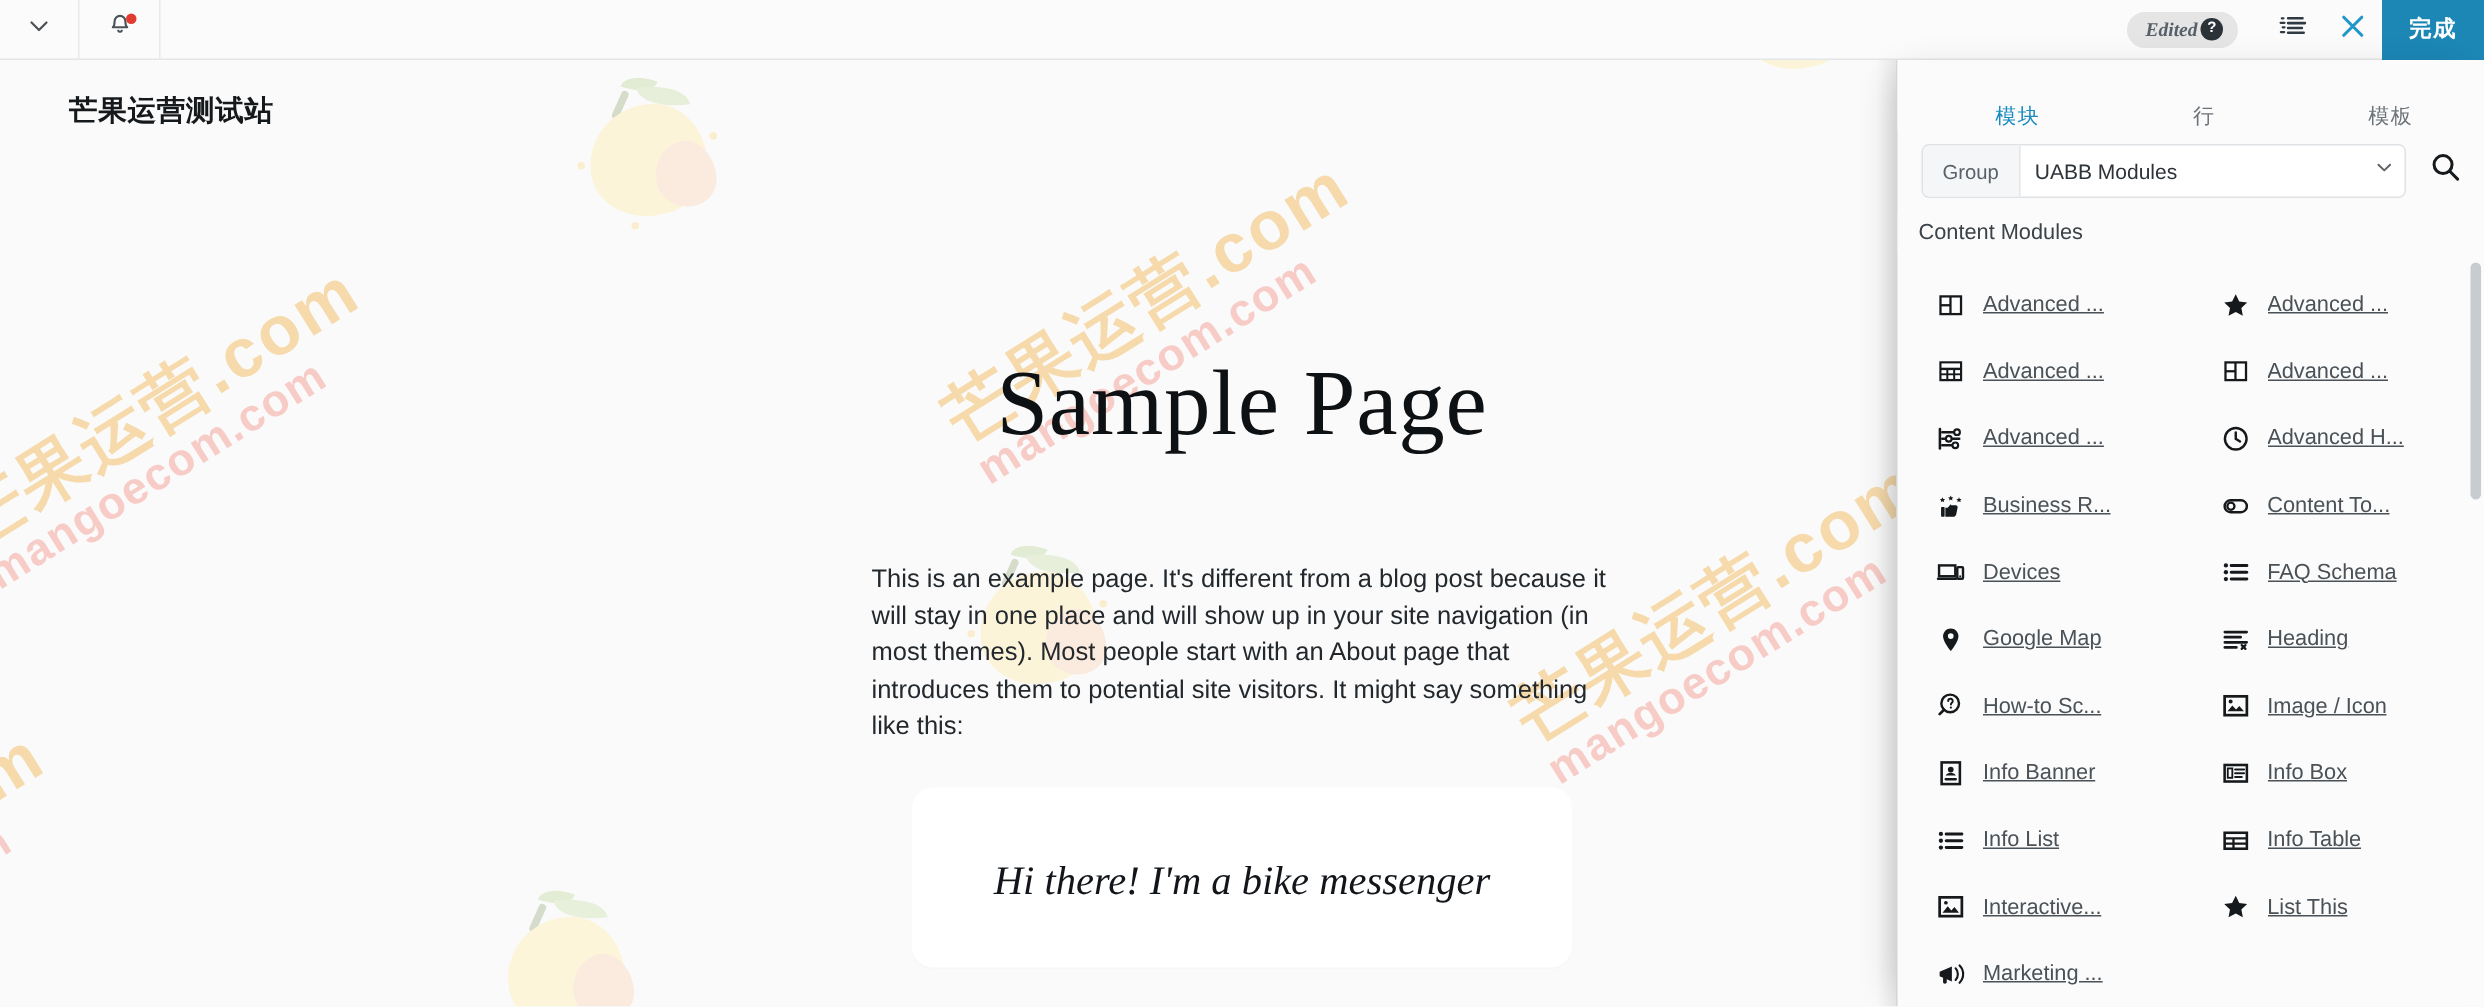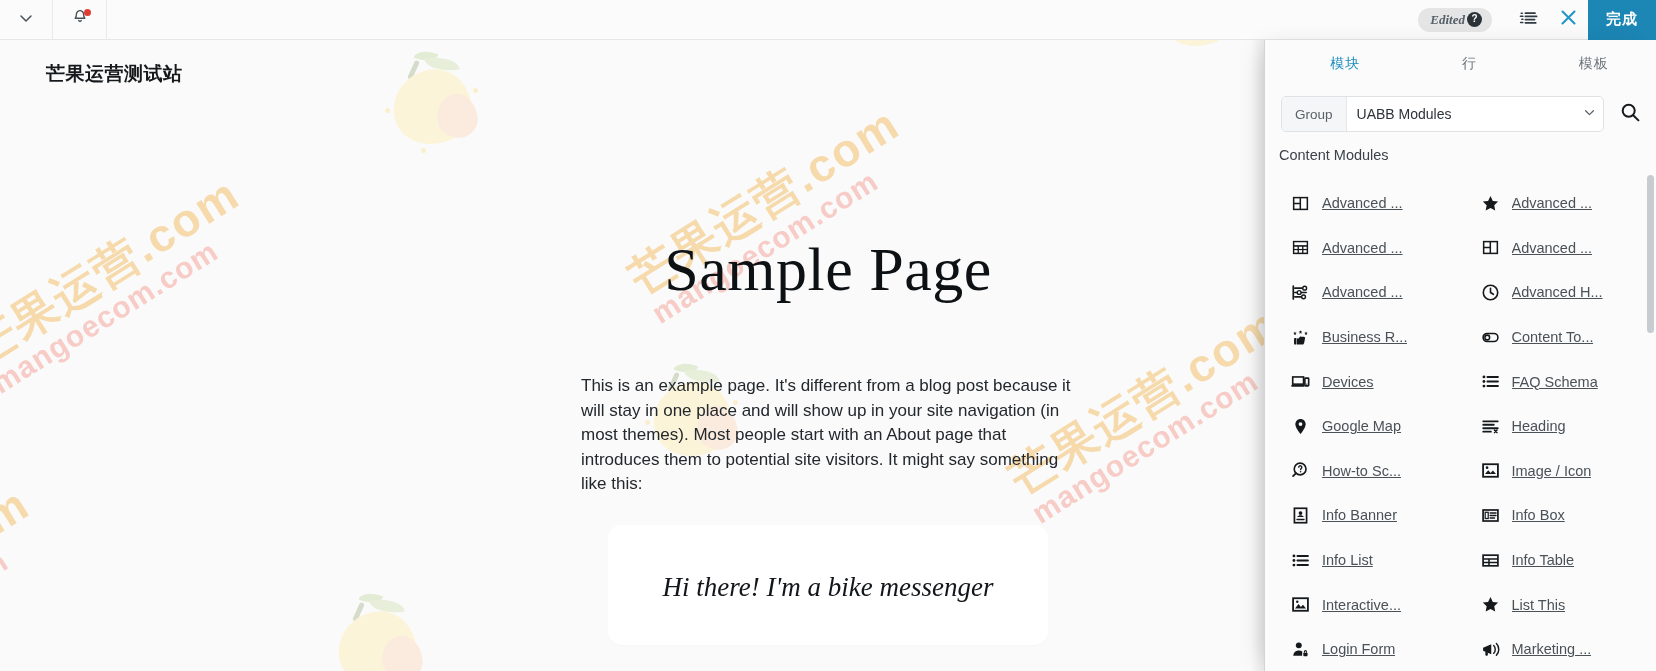--- a/index.html
+++ b/index.html
@@ -172,21 +172,21 @@
     position: absolute; top: 40px; right: 0;
     width: 392px; height: 631px;
     background: #fbfbfb;
     border-left: 1px solid #e2e4e6;
     box-shadow: -10px 0 24px -10px rgba(0,0,0,.18);
     z-index: 50;
     display: flex; flex-direction: column;
   }
   .panel-tabs {
     height: 47px;
-    display: flex; align-items: center;
+    display: flex; align-items: flex-end;
     background: #fbfbfb;
     position: relative;
   }
   .tab-accent {
     width: 4px; margin: 13px 0 13px 14px;
     background: #c9ced3; border-radius: 2px;
   }
   .panel-tab {
     flex: 1;
     display: flex; align-items: center; justify-content: center;
@@ -645,31 +645,20 @@
             <span class="mi-icon">
               <svg width="19" height="19" viewBox="0 0 20 20" fill="none">
                 <path d="M10 2.2l2.45 5.1 5.55.72-4.06 3.86 1.03 5.52L10 14.72 4.93 17.4l1.03-5.52L1.9 8.02l5.55-.72z" fill="#16191c"></path>
               </svg>
             </span>
             <span class="mi-label">List This</span>
           </div>
           <div class="module-item">
             <span class="mi-icon">
               <svg width="19" height="19" viewBox="0 0 20 20" fill="none">
-                <circle cx="8.2" cy="5.6" r="3.1" fill="#16191c"></circle>
-                <path d="M2.4 16.6c0-3.4 2.6-5.6 5.8-5.6 1.4 0 2.7.4 3.7 1.2l-.2 4.4z" fill="#16191c"></path>
-                <rect x="13" y="13.4" width="4.4" height="3.6" rx=".6" fill="#16191c"></rect>
-                <path d="M14.1 13.4v-1.1a1.1 1.1 0 012.2 0v1.1" stroke="#16191c" stroke-width="1.1"></path>
-              </svg>
-            </span>
-            <span class="mi-label">Login Form</span>
-          </div>
-          <div class="module-item">
-            <span class="mi-icon">
-              <svg width="19" height="19" viewBox="0 0 20 20" fill="none">
                 <path d="M2.2 11.4V8.2l8.6-3.6v10.4z" fill="#16191c"></path>
                 <path d="M4.6 12.2v3.2c0 .7.6 1.2 1.3 1.2s1.3-.5 1.3-1.2v-2.6z" fill="#16191c"></path>
                 <path d="M13.4 5.8c1 1 1.6 2.5 1.6 4.1s-.6 3.1-1.6 4.1" stroke="#16191c" stroke-width="1.5" stroke-linecap="round"></path>
                 <path d="M16.2 3.8c1.6 1.6 2.5 3.8 2.5 6.1s-.9 4.5-2.5 6.1" stroke="#16191c" stroke-width="1.5" stroke-linecap="round"></path>
               </svg>
             </span>
             <span class="mi-label">Marketing ...</span>
           </div>
         </div>
       <div class="panel-scrollbar">

